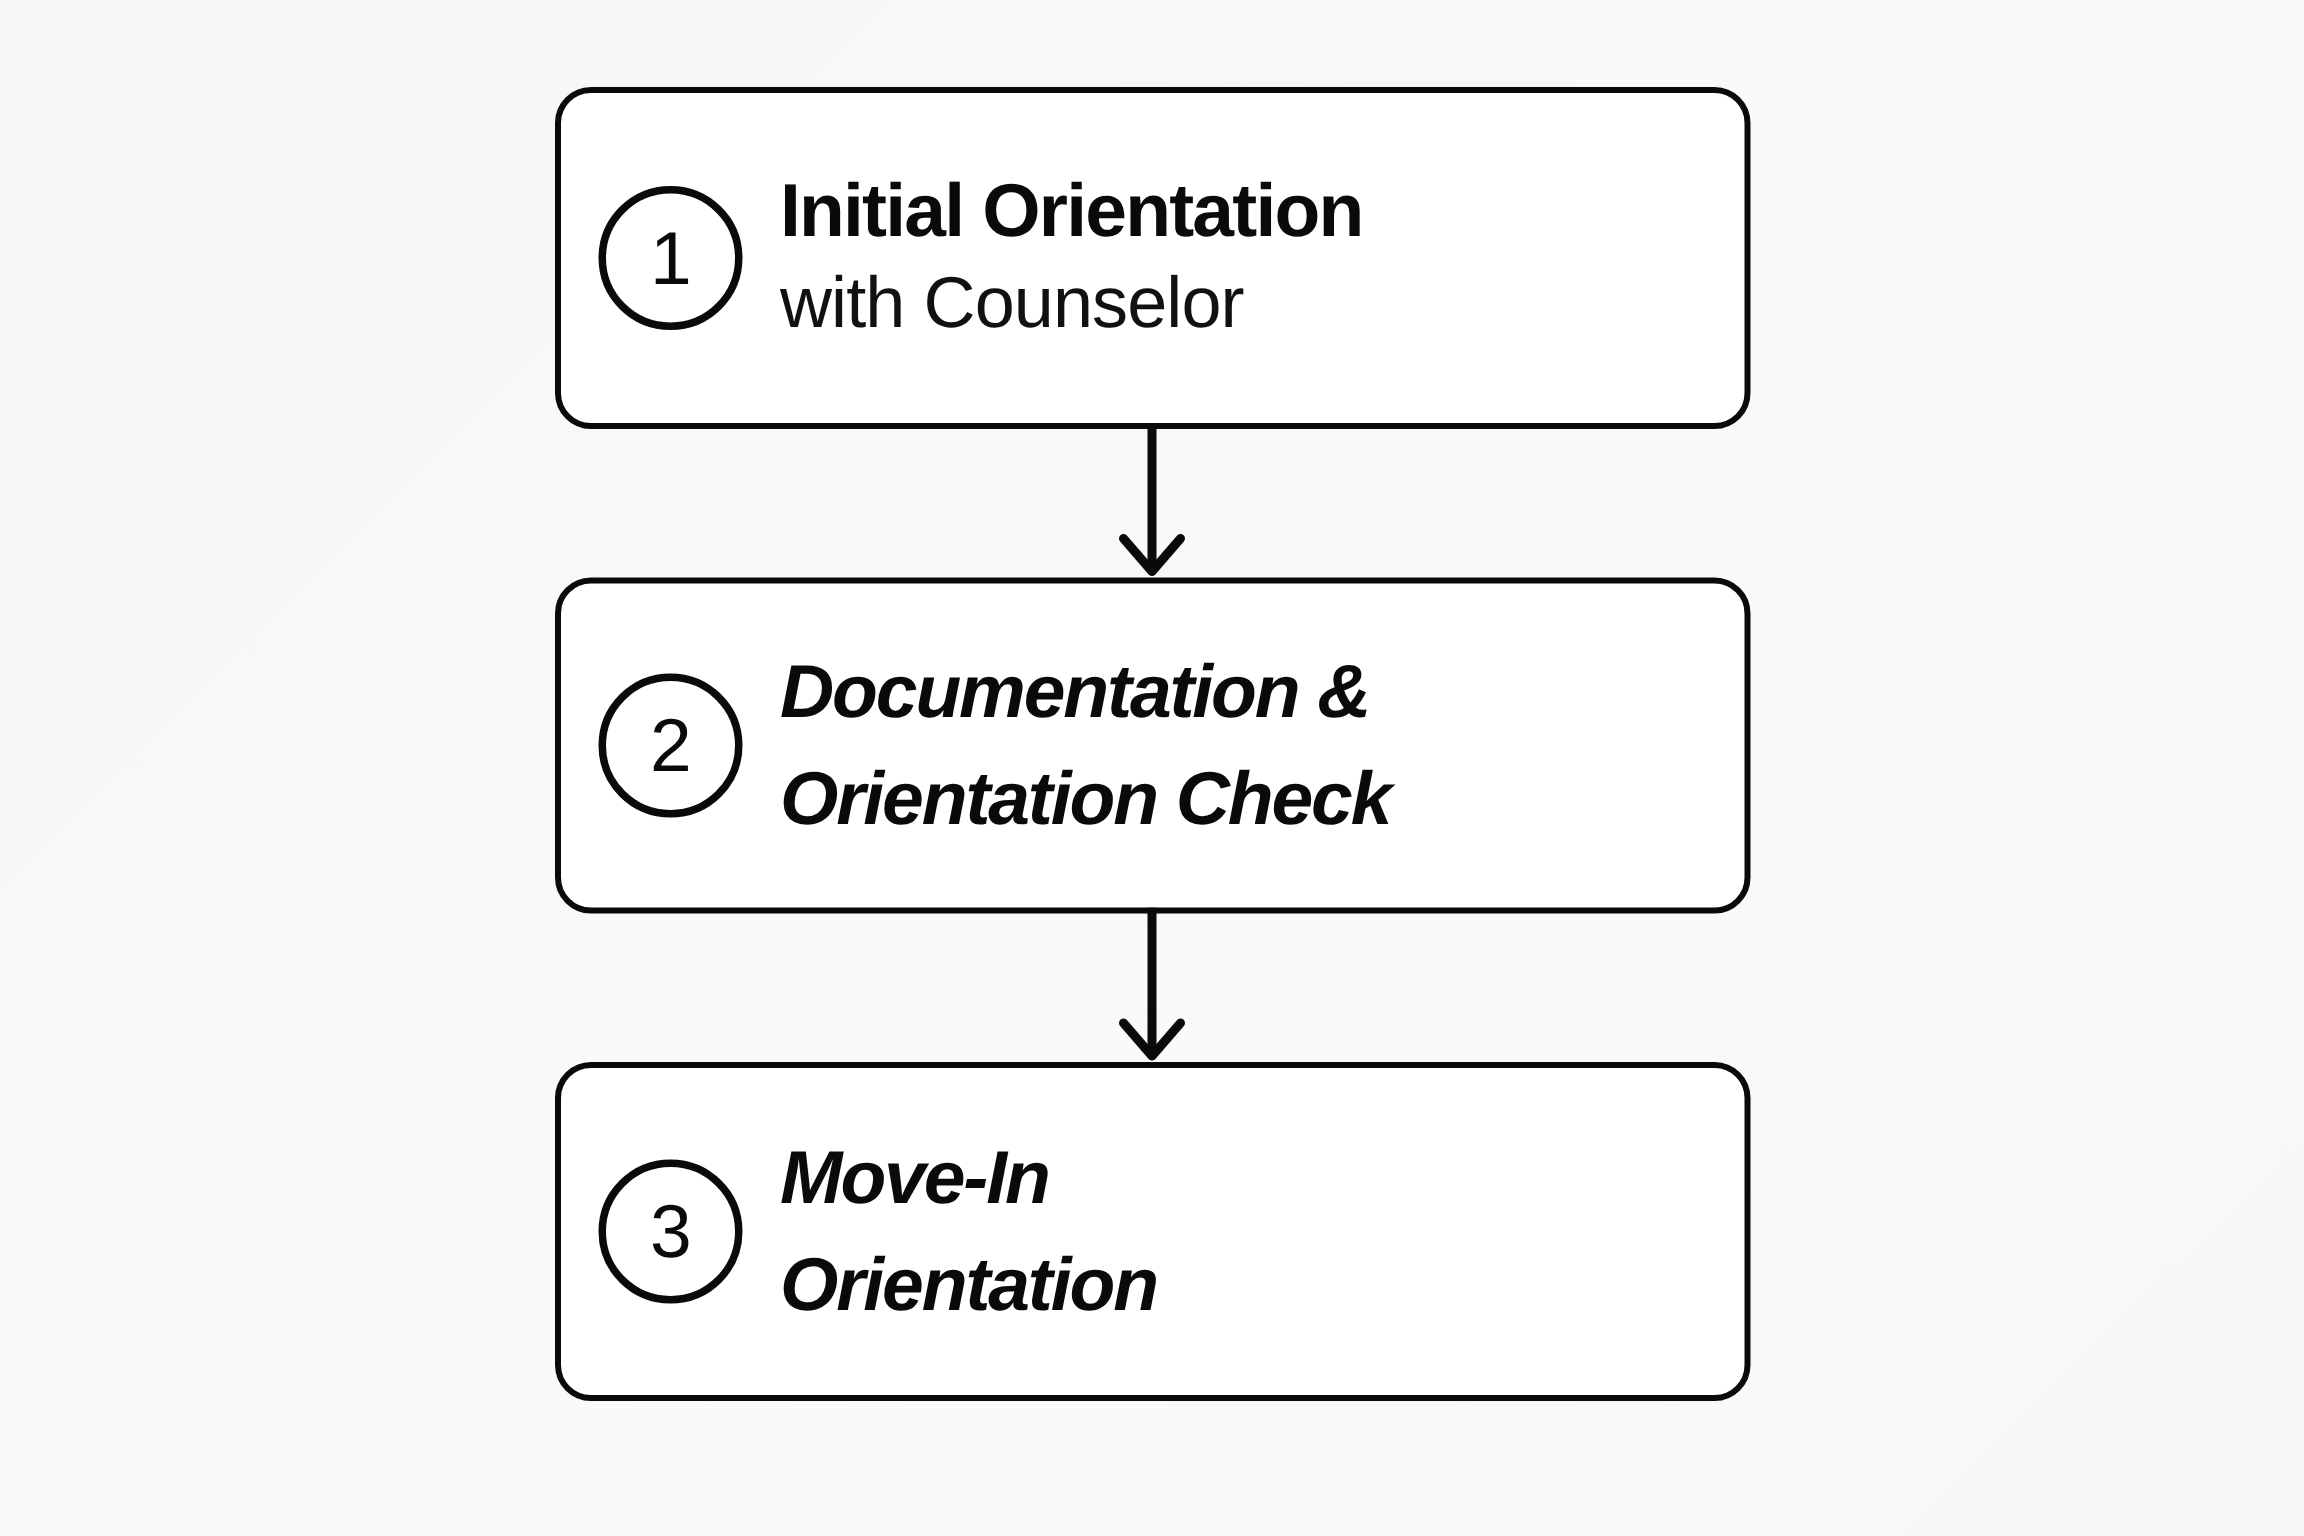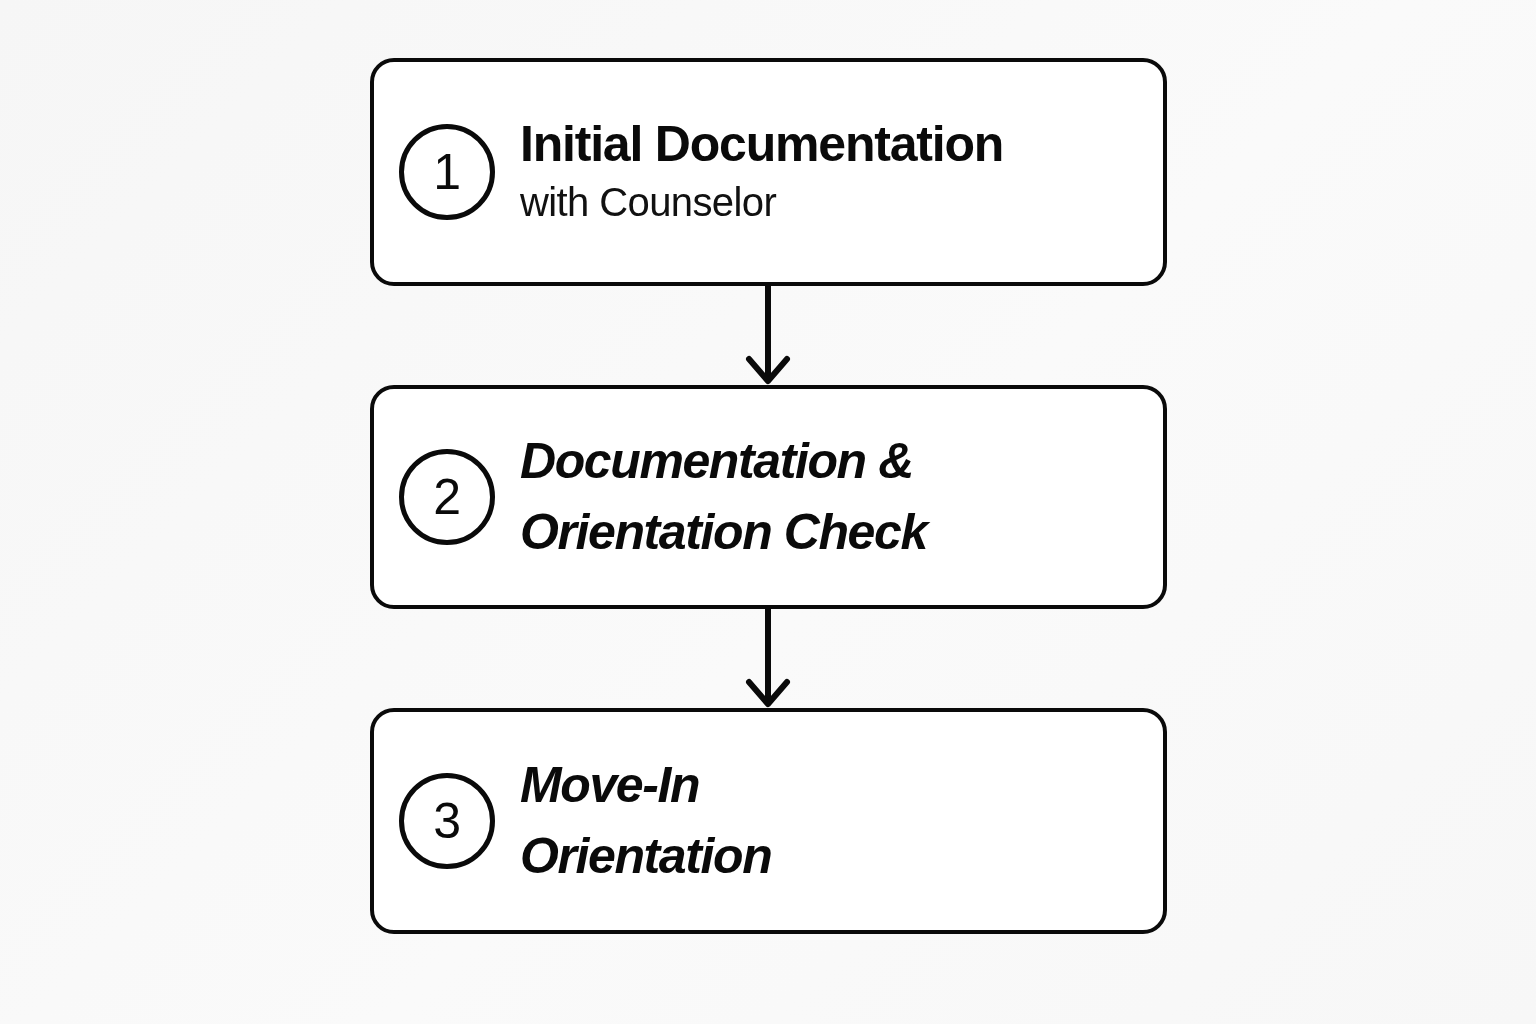--- a/index.html
+++ b/index.html
@@ -77,21 +77,21 @@
     line-height: 1.08;
     letter-spacing: -1.2px;
     white-space: nowrap;
   }
   .step-title.two-line {
     line-height: 1.42;
     letter-spacing: -1.4px;
     font-style: italic;
   }
   .step-sub {
-    font-size: 40px;
+    font-size: 48px;
     font-weight: 400;
     color: #111111;
     line-height: 1.18;
     letter-spacing: -0.6px;
     margin-top: 8px;
     white-space: nowrap;
   }
 
   
   .connector {
@@ -106,21 +106,21 @@
 </head>
 <body>
 
 <div id="canvas">
 
   <div class="step-box" id="step-1">
     <div class="badge-wrap">
       <div class="badge">1</div>
     </div>
     <div class="text-wrap">
-      <div class="step-title">Initial Documentation</div>
+      <div class="step-title">Initial Orientation</div>
       <div class="step-sub">with Counselor</div>
     </div>
   </div>
 
   <div class="connector" id="connector-1">
     <svg width="56" height="106" viewBox="0 0 56 106">
       <line x1="28" y1="0" x2="28" y2="99" stroke="#0a0a0a" stroke-width="6" stroke-linecap="butt"></line>
       <polyline points="9,77 28,99 47,77" fill="none" stroke="#0a0a0a" stroke-width="6" stroke-linecap="round" stroke-linejoin="round"></polyline>
     </svg>
   </div>

